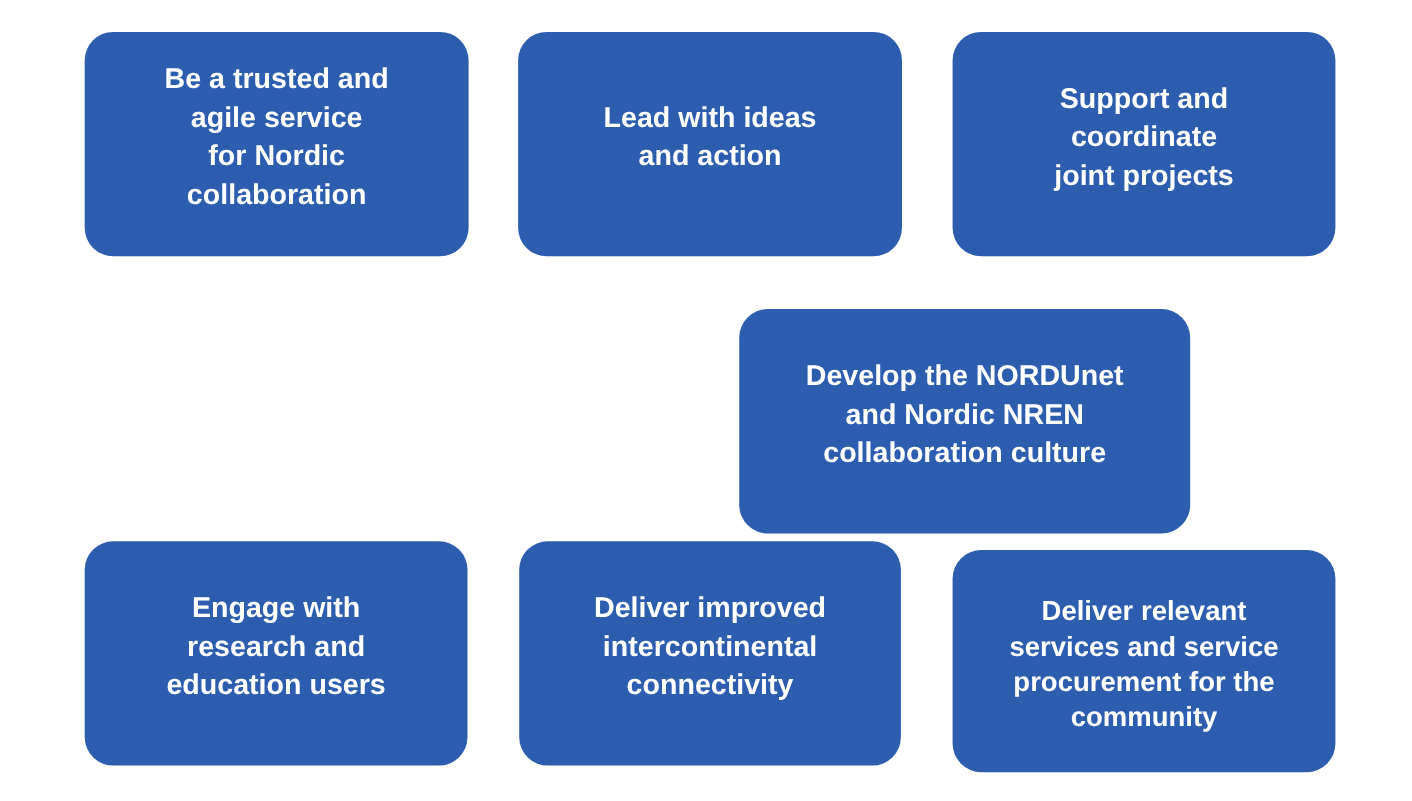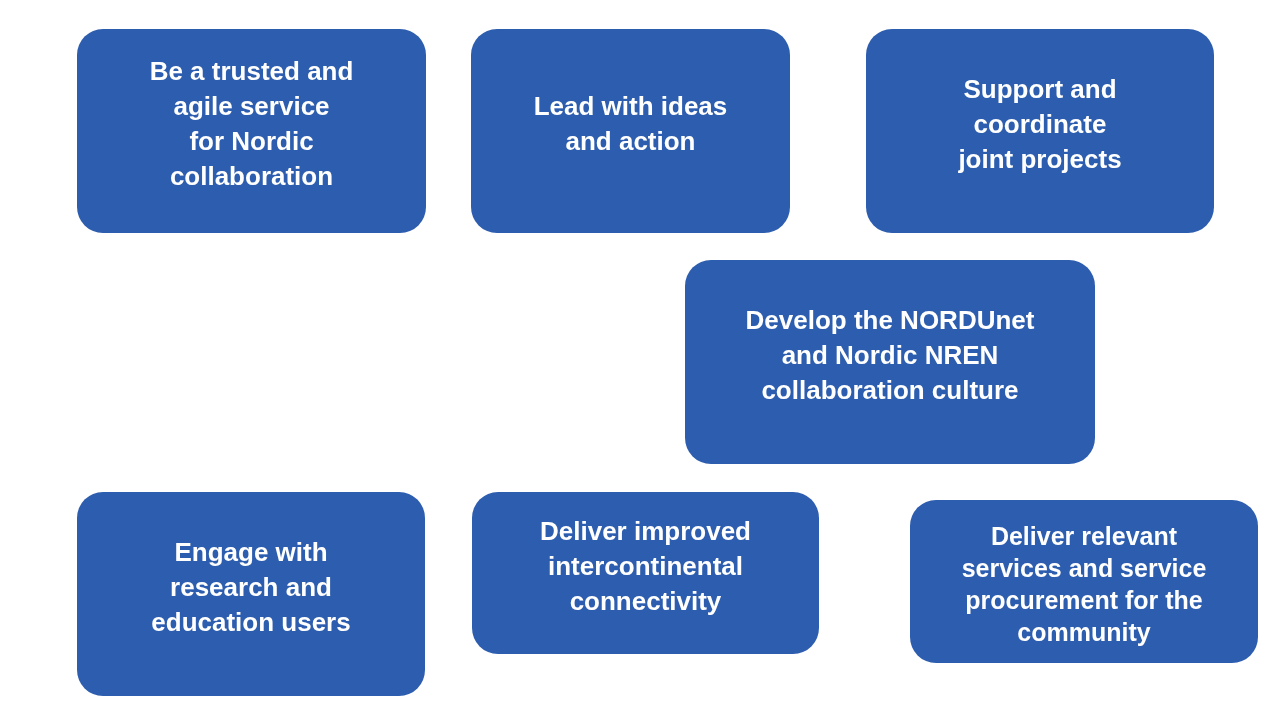--- a/index.html
+++ b/index.html
@@ -28,30 +28,30 @@
     font-size: 26px;
     line-height: 35px;
     box-sizing: border-box;
     padding: 10px 14px 24px 14px;
   }
   .goal-text {
     white-space: pre-line;
   }
   
   .b1 { left: 77px;  top: 29px;  width: 349px; height: 204px; }
-  .b2 { left: 471px; top: 29px;  width: 319px; height: 204px; }
+  .b2 { left: 471px; top: 29px;  width: 349px; height: 204px; }
   .b3 { left: 866px; top: 29px;  width: 348px; height: 204px; }
   
   .b4 { left: 183px; top: 262px; width: 440px; height: 202px; }
-  .b5 { left: 672px; top: 260px; width: 410px; height: 204px; margin-left: 13px; }
+  .b5 { left: 672px; top: 281px; width: 410px; height: 204px; }
   
   .b6 { left: 77px;  top: 492px; width: 348px; height: 204px; }
-  .b7 { left: 472px; top: 492px; width: 347px; height: 162px; }
-  .b8 { left: 866px; top: 500px; width: 348px; height: 163px;
-        font-size: 25px; line-height: 32px; padding-bottom: 5px; margin-left: 44px; }
+  .b7 { left: 472px; top: 492px; width: 347px; height: 204px; }
+  .b8 { left: 866px; top: 500px; width: 348px; height: 202px;
+        font-size: 25px; line-height: 32px; padding-bottom: 5px; }
 </style>
 </head>
 <body>
 
 <div class="slide">
   <div class="goal-box b1">
     <span class="goal-text">Be a trusted and
 agile service
 for Nordic
 collaboration</span>

